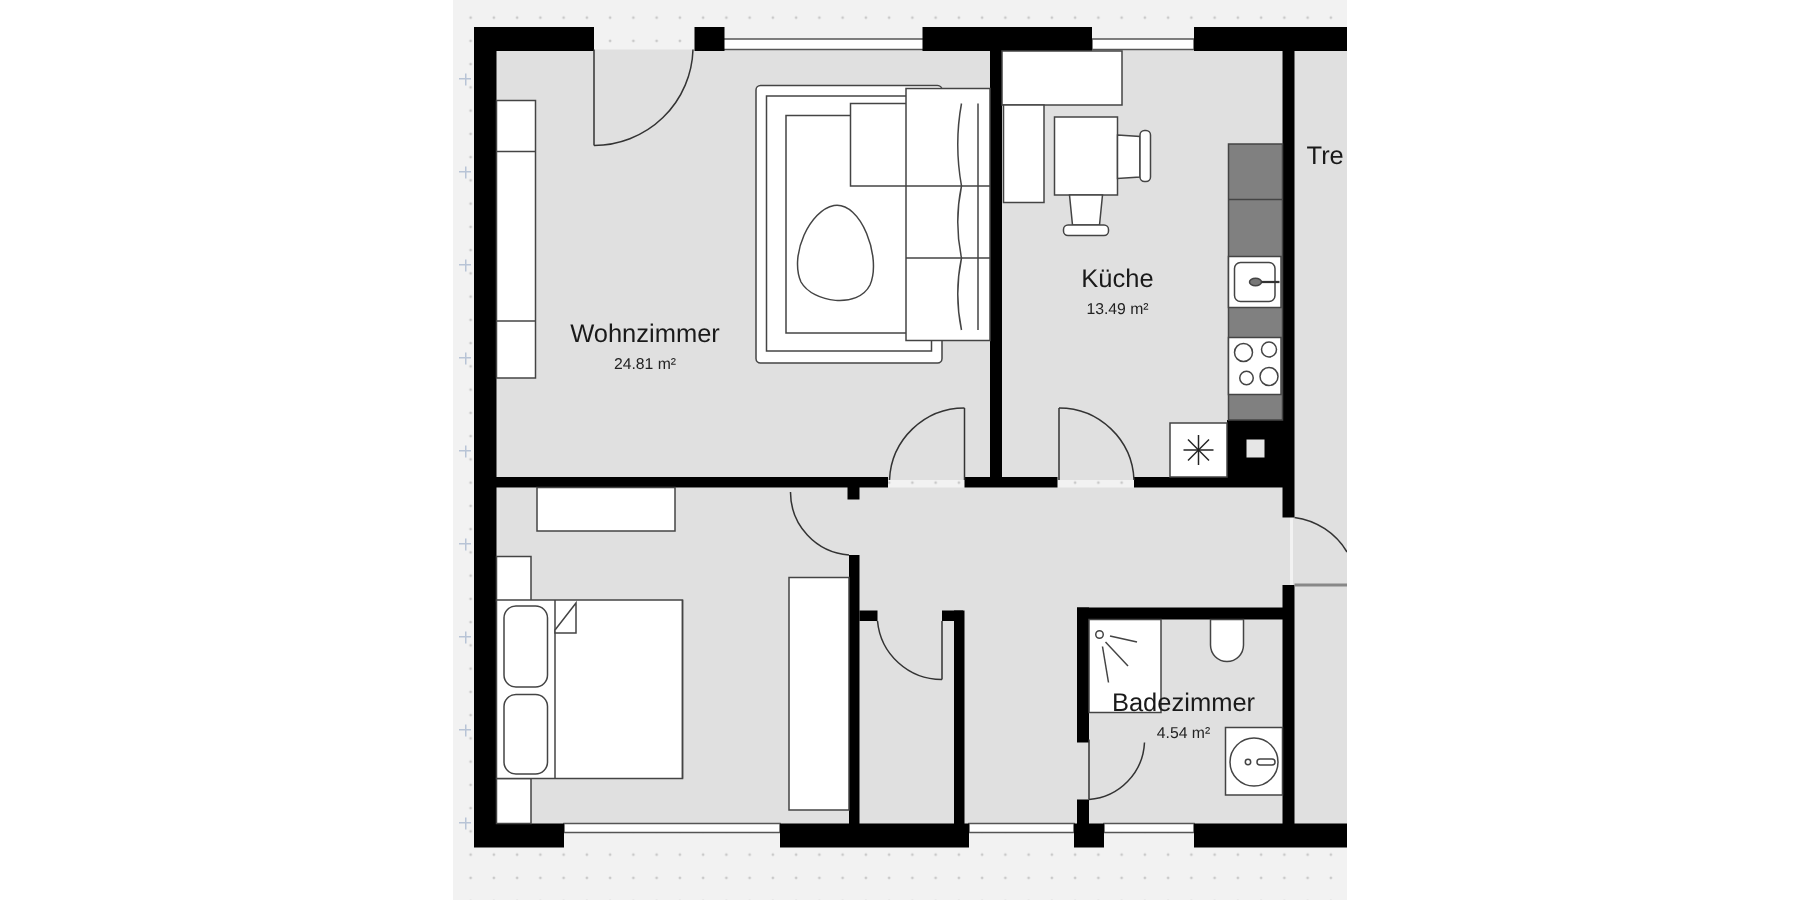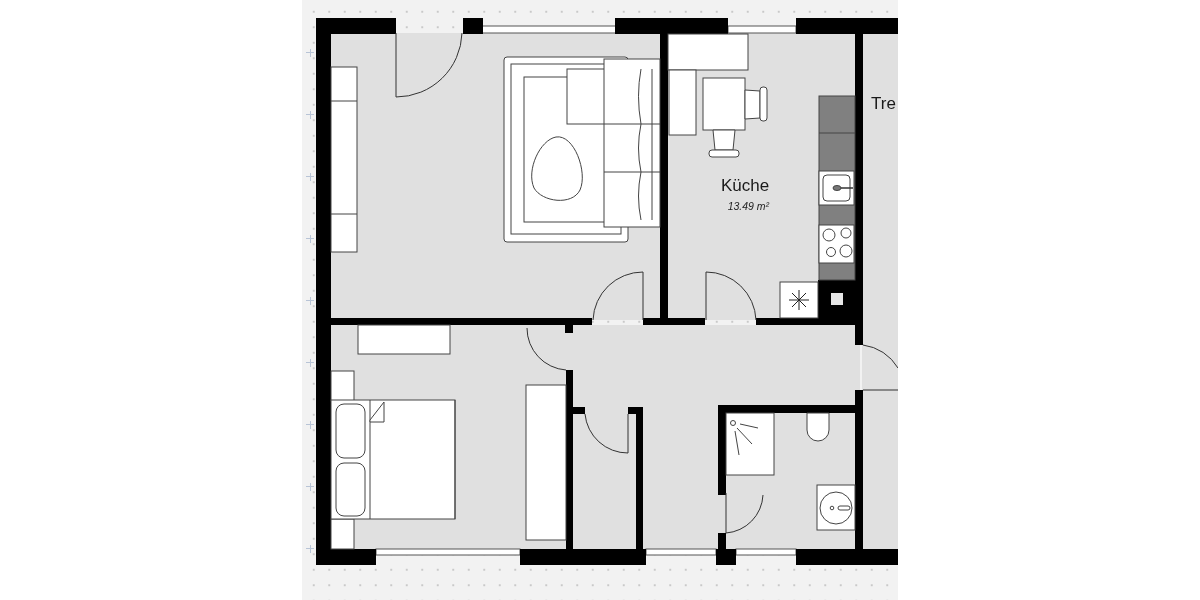--- a/index.html
+++ b/index.html
@@ -6,23 +6,23 @@
   body { width: 1200px; height: 600px; position: relative; overflow: hidden; font-family: "Liberation Sans", "DejaVu Sans", sans-serif; }
   #canvas {
     position: absolute; left: 302px; top: 0; width: 596px; height: 600px;
     background-color: #f2f2f2;
     background-image: radial-gradient(circle, #c9c9c9 0.8px, transparent 1.1px);
     background-size: 15.5px 15.5px;
     background-position: 4px 4px;
   }
   #plan { position: absolute; left: 0; top: 0; }
   .label-layer { position: absolute; left: 0; top: 0; width: 1200px; height: 600px; pointer-events: none; }
-  .room-label { position: absolute; text-align: right; transform: translateX(-50%); pointer-events: auto; }
+  .room-label { position: absolute; text-align: center; transform: translateX(-50%); pointer-events: auto; }
   .room-name { font-size: 17px; color: #1a1a1a; white-space: nowrap; line-height: 20px; }
-  .room-area { font-size: 10.5px; color: #222; white-space: nowrap; margin-top: 4px; font-style: italic; }
+  .room-area { font-size: 10.5px; color: #222; white-space: nowrap; margin-top: 4px; }
   .ruler-mark { position: absolute; left: 306px; width: 8px; height: 1px; background: #b8c4d6; }
   .ruler-mark::after { content: ""; position: absolute; left: 3.5px; top: -3.5px; width: 1px; height: 8px; background: #b8c4d6; }
 </style>
 </head>
 <body>
 
 <div id="canvas">
   <svg id="plan" width="596" height="600" viewBox="302 0 596 600" xmlns="http://www.w3.org/2000/svg">
 
     <g fill="#e0e0e0">
@@ -184,20 +184,28 @@
   <div class="ruler-mark" style="top:176px;left:4px"></div>
   <div class="ruler-mark" style="top:238px;left:4px"></div>
   <div class="ruler-mark" style="top:300px;left:4px"></div>
   <div class="ruler-mark" style="top:362px;left:4px"></div>
   <div class="ruler-mark" style="top:424px;left:4px"></div>
   <div class="ruler-mark" style="top:486px;left:4px"></div>
   <div class="ruler-mark" style="top:548px;left:4px"></div>
 </div>
 
 <div class="label-layer">
+  <div class="room-label" style="left:430px;top:213px">
+    <div class="room-name">Wohnzimmer</div>
+    <div class="room-area">24.81 m²</div>
+  </div>
   <div class="room-label" style="left:745px;top:176px">
     <div class="room-name">Küche</div>
     <div class="room-area">13.49 m²</div>
   </div>
+  <div class="room-label" style="left:789px;top:459px">
+    <div class="room-name">Badezimmer</div>
+    <div class="room-area">4.54 m²</div>
+  </div>
   <div class="room-label" style="left:871px;top:94px;transform:none">
     <div class="room-name">Tre</div>
   </div>
 </div>
 
 </body></html>

